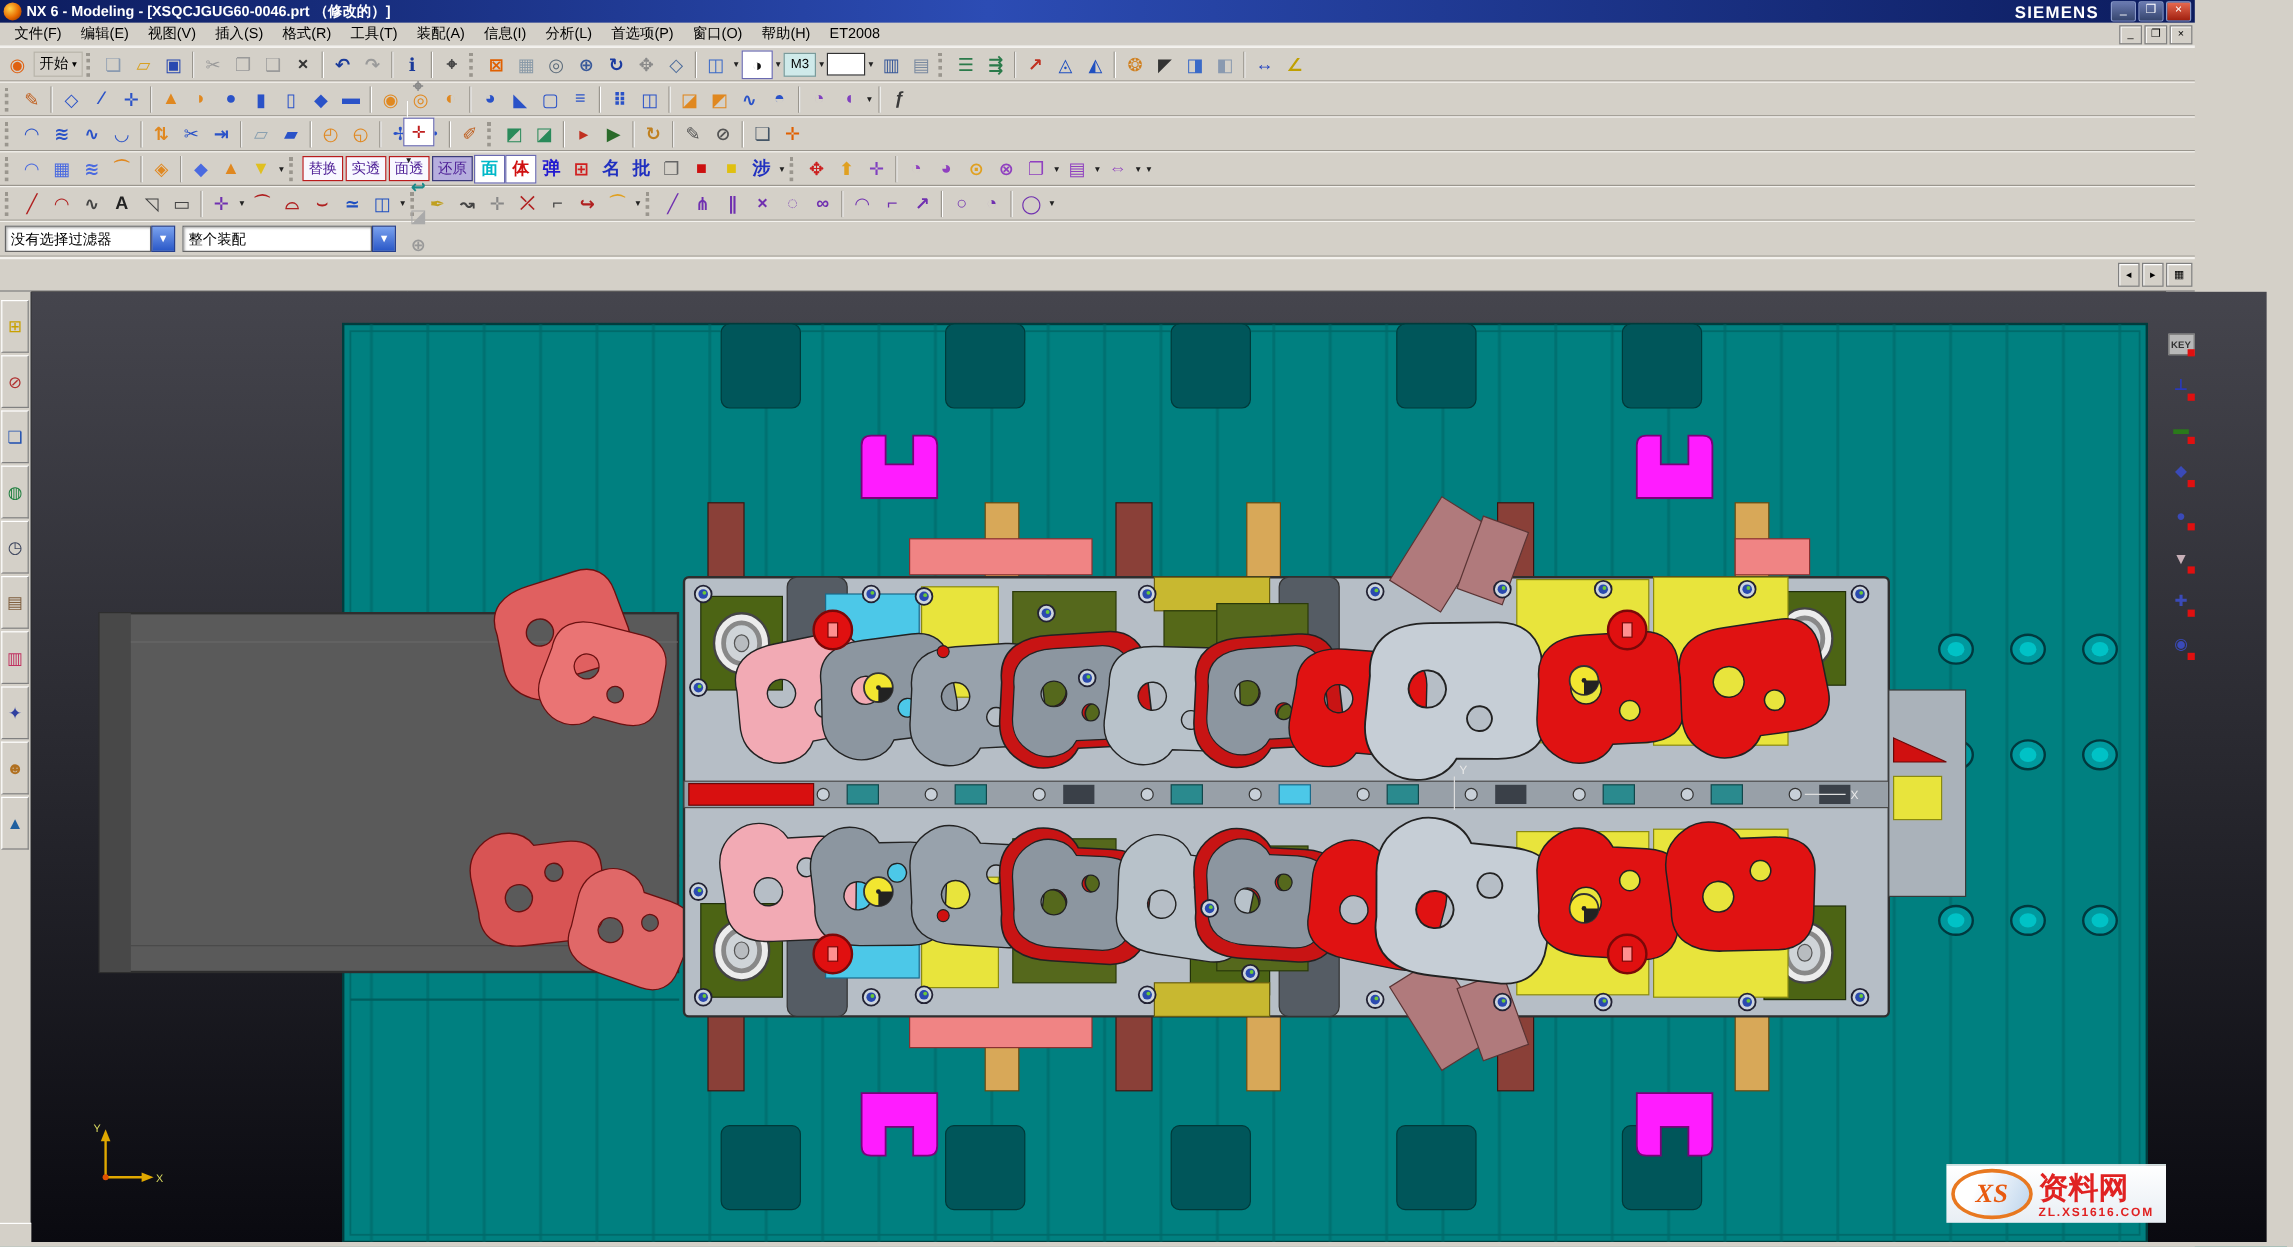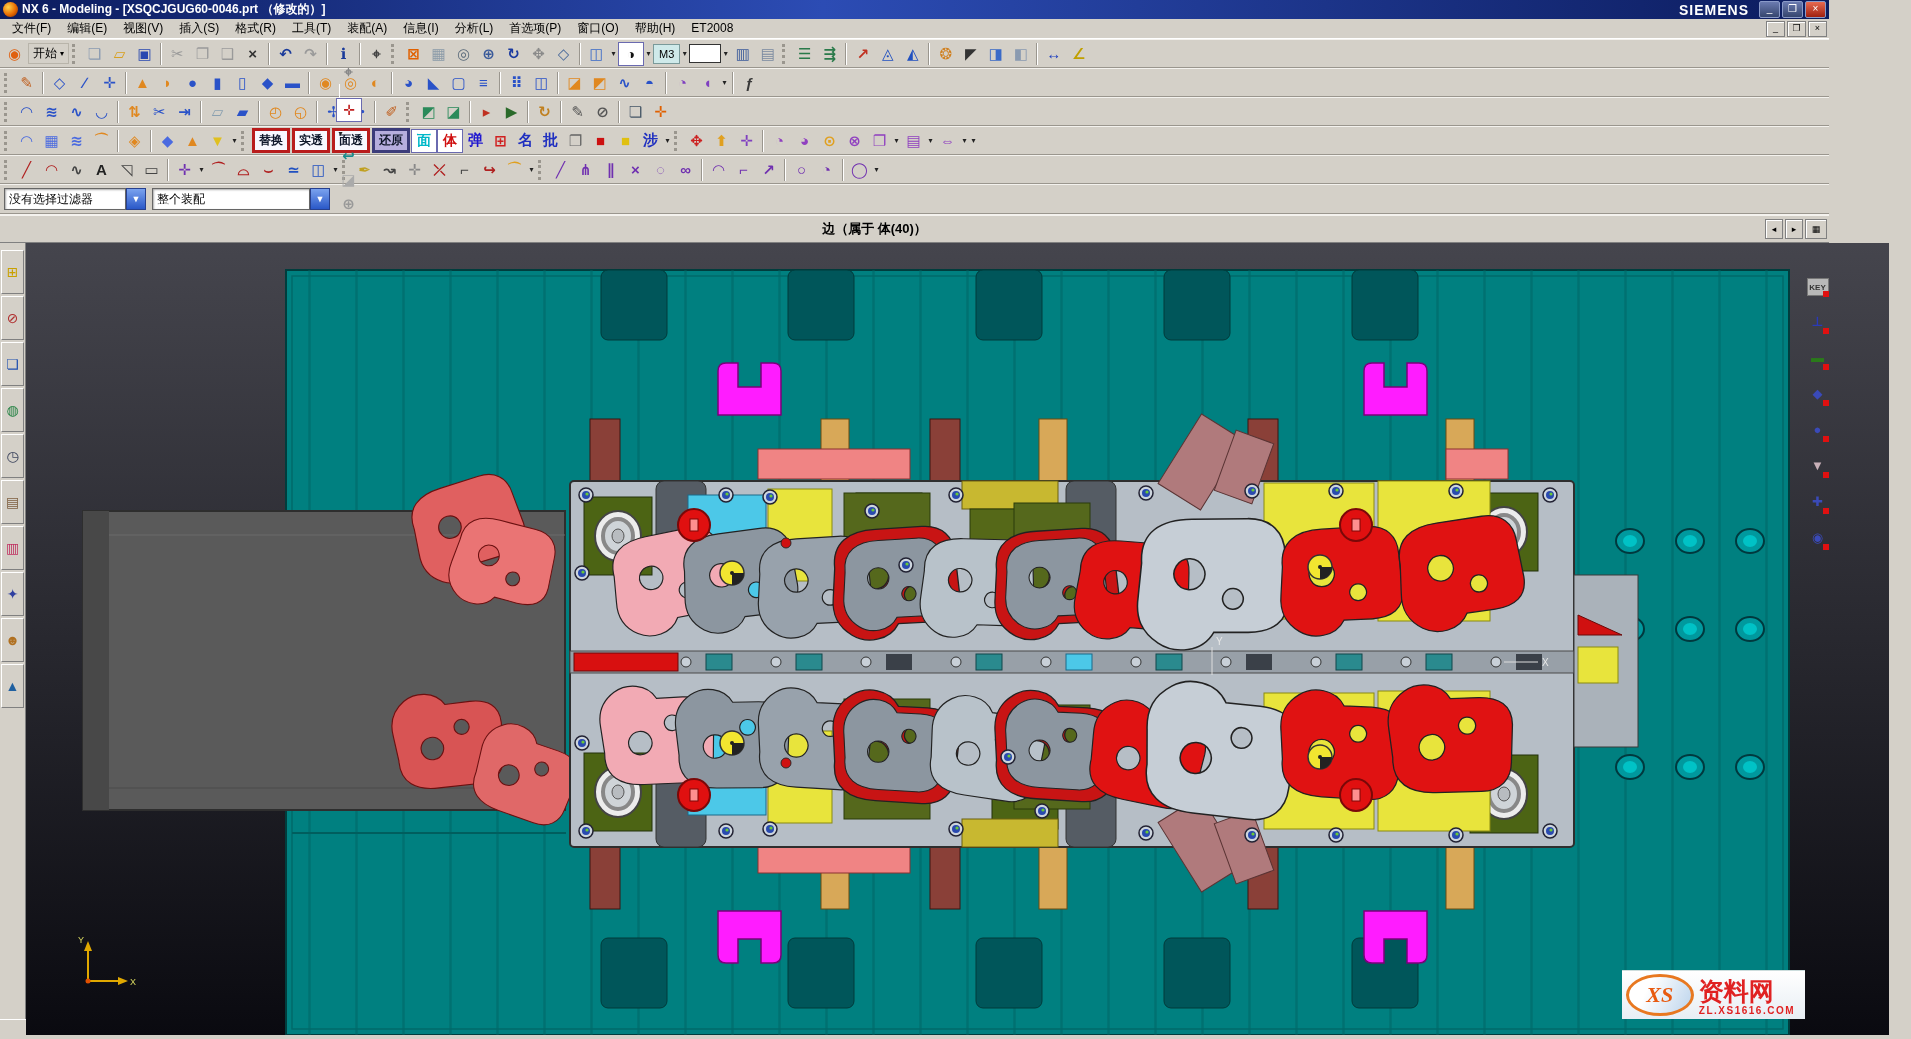--- a/index.html
+++ b/index.html
@@ -28,21 +28,21 @@
 
   
   .tbrow{height:27px;background:#d4d0c8;display:flex;align-items:center;padding-left:2px;
     border-top:1px solid #f4f2ee;border-bottom:1px solid #9a968e;flex:0 0 auto;overflow:hidden;}
   .grip{width:3px;height:20px;border-left:3px dotted #9a968e;margin:0 4px 0 2px;}
   .tsep{width:1px;height:22px;background:#9a968e;border-right:1px solid #fff;margin:0 3px;}
   .ticon{width:23px;height:22px;display:flex;align-items:center;justify-content:center;
     font-size:15px;font-weight:bold;border:1px solid transparent;}
   .ticon.boxed{border:1px solid #6a6ab0;background:#fff;width:24px;font-size:14px;}
   .caret{width:9px;height:22px;font-size:8px;color:#222;display:flex;align-items:center;justify-content:center;}
-  .tbtn{height:19px;border:3px solid #b91c1c;background:#f8f8ff;color:#0f172a;font-weight:bold;
+  .tbtn{height:19px;border:1px solid #b91c1c;background:#f8f8ff;color:#4c1d95;font-weight:normal;
     font-size:12px;display:flex;align-items:center;padding:0 4px;margin:0 1px;}
   .tbtn.pressed{background:#b6aede;border-color:#3c3c7a;}
   .tbtn.plain{border:1px solid #b8b4aa;background:#d4d0c8;color:#000;font-weight:normal;}
   .combo{height:18px;border:1px solid #7a9a9a;background:#cfeaea;display:flex;align-items:center;
     padding:0 5px;font-size:11px;}
   .swatch{width:30px;height:17px;background:#fff;border:1px solid #333;}
 
   
   .selbar{height:28px;background:#d4d0c8;display:flex;align-items:center;padding-left:2px;
     border-top:1px solid #f4f2ee;border-bottom:1px solid #9a968e;flex:0 0 auto;}
@@ -79,21 +79,21 @@
   
   .statusbar{height:19px;background:#d4d0c8;border-top:1px solid #fff;flex:0 0 auto;}
 
   
   .watermark{position:absolute;right:0;bottom:0;display:flex;align-items:flex-end;gap:5px;
     background:linear-gradient(#ffffff,#e8eef4);padding:3px 10px 3px 4px;border-top:1px solid #cdd;}
   .wm-logo{width:62px;height:36px;border:3px solid #e87820;border-radius:50%;display:flex;align-items:center;
     justify-content:center;background:linear-gradient(115deg,#ffffff 30%,#bcd4ec);
     color:#e85a10;font-family:"Liberation Serif","DejaVu Serif",serif;font-style:italic;font-weight:bold;font-size:22px;}
   .wm-col{display:flex;flex-direction:column;line-height:1;}
-  .wm-name{color:#e02222;font-weight:bold;font-size:25px;}
+  .wm-name{color:#e02222;font-weight:bold;font-size:25px;font-family:Liberation Mono, monospace;}
   .wm-url{color:#e02222;font-weight:bold;font-size:10px;letter-spacing:1.5px;margin-top:2px;}
 </style>
 </head>
 <body>
 
 <div class="app">
 
   <div class="titlebar">
     <div class="title-logo"></div>
     <div class="title-text">NX 6 - Modeling - [XSQCJGUG60-0046.prt （修改的）]</div>
@@ -338,21 +338,20 @@
     </div>
     <div class="drop">▼</div>
     <div class="field" style="width:148px;">
       <span>整个装配</span>
     </div>
     <div class="drop">▼</div>
     <span><div class="ticon" style="color: rgb(136, 136, 136);">⌖</div><span class="tsep"></span><div class="ticon boxed" style="color: rgb(192, 32, 32);">✛</div><span class="caret">▾</span><div class="ticon" style="color: rgb(26, 138, 138);">↩</div><div class="ticon" style="color: rgb(170, 170, 170);">◪</div><div class="ticon" style="color: rgb(153, 153, 153);">⊕</div><div class="ticon" style="color: rgb(153, 153, 153);">➤</div><span class="tsep"></span><div class="ticon" style="color: rgb(68, 68, 68);">⬚</div><span class="caret">▾</span><span class="tsep"></span><div class="ticon" style="color: rgb(58, 90, 200);">◈</div></span>
   </div>
 
   <div class="promptbar">
-    <div class="prompt-text">边（属于 体(40)）</div>
     <div class="prompt-nav">
       <span class="pnav">◂</span>
       <span class="pnav">▸</span>
       <span class="pnav" style="width:20px">▦</span>
     </div>
   </div>
 
   <div class="workarea">
 
     <div class="resbar">

